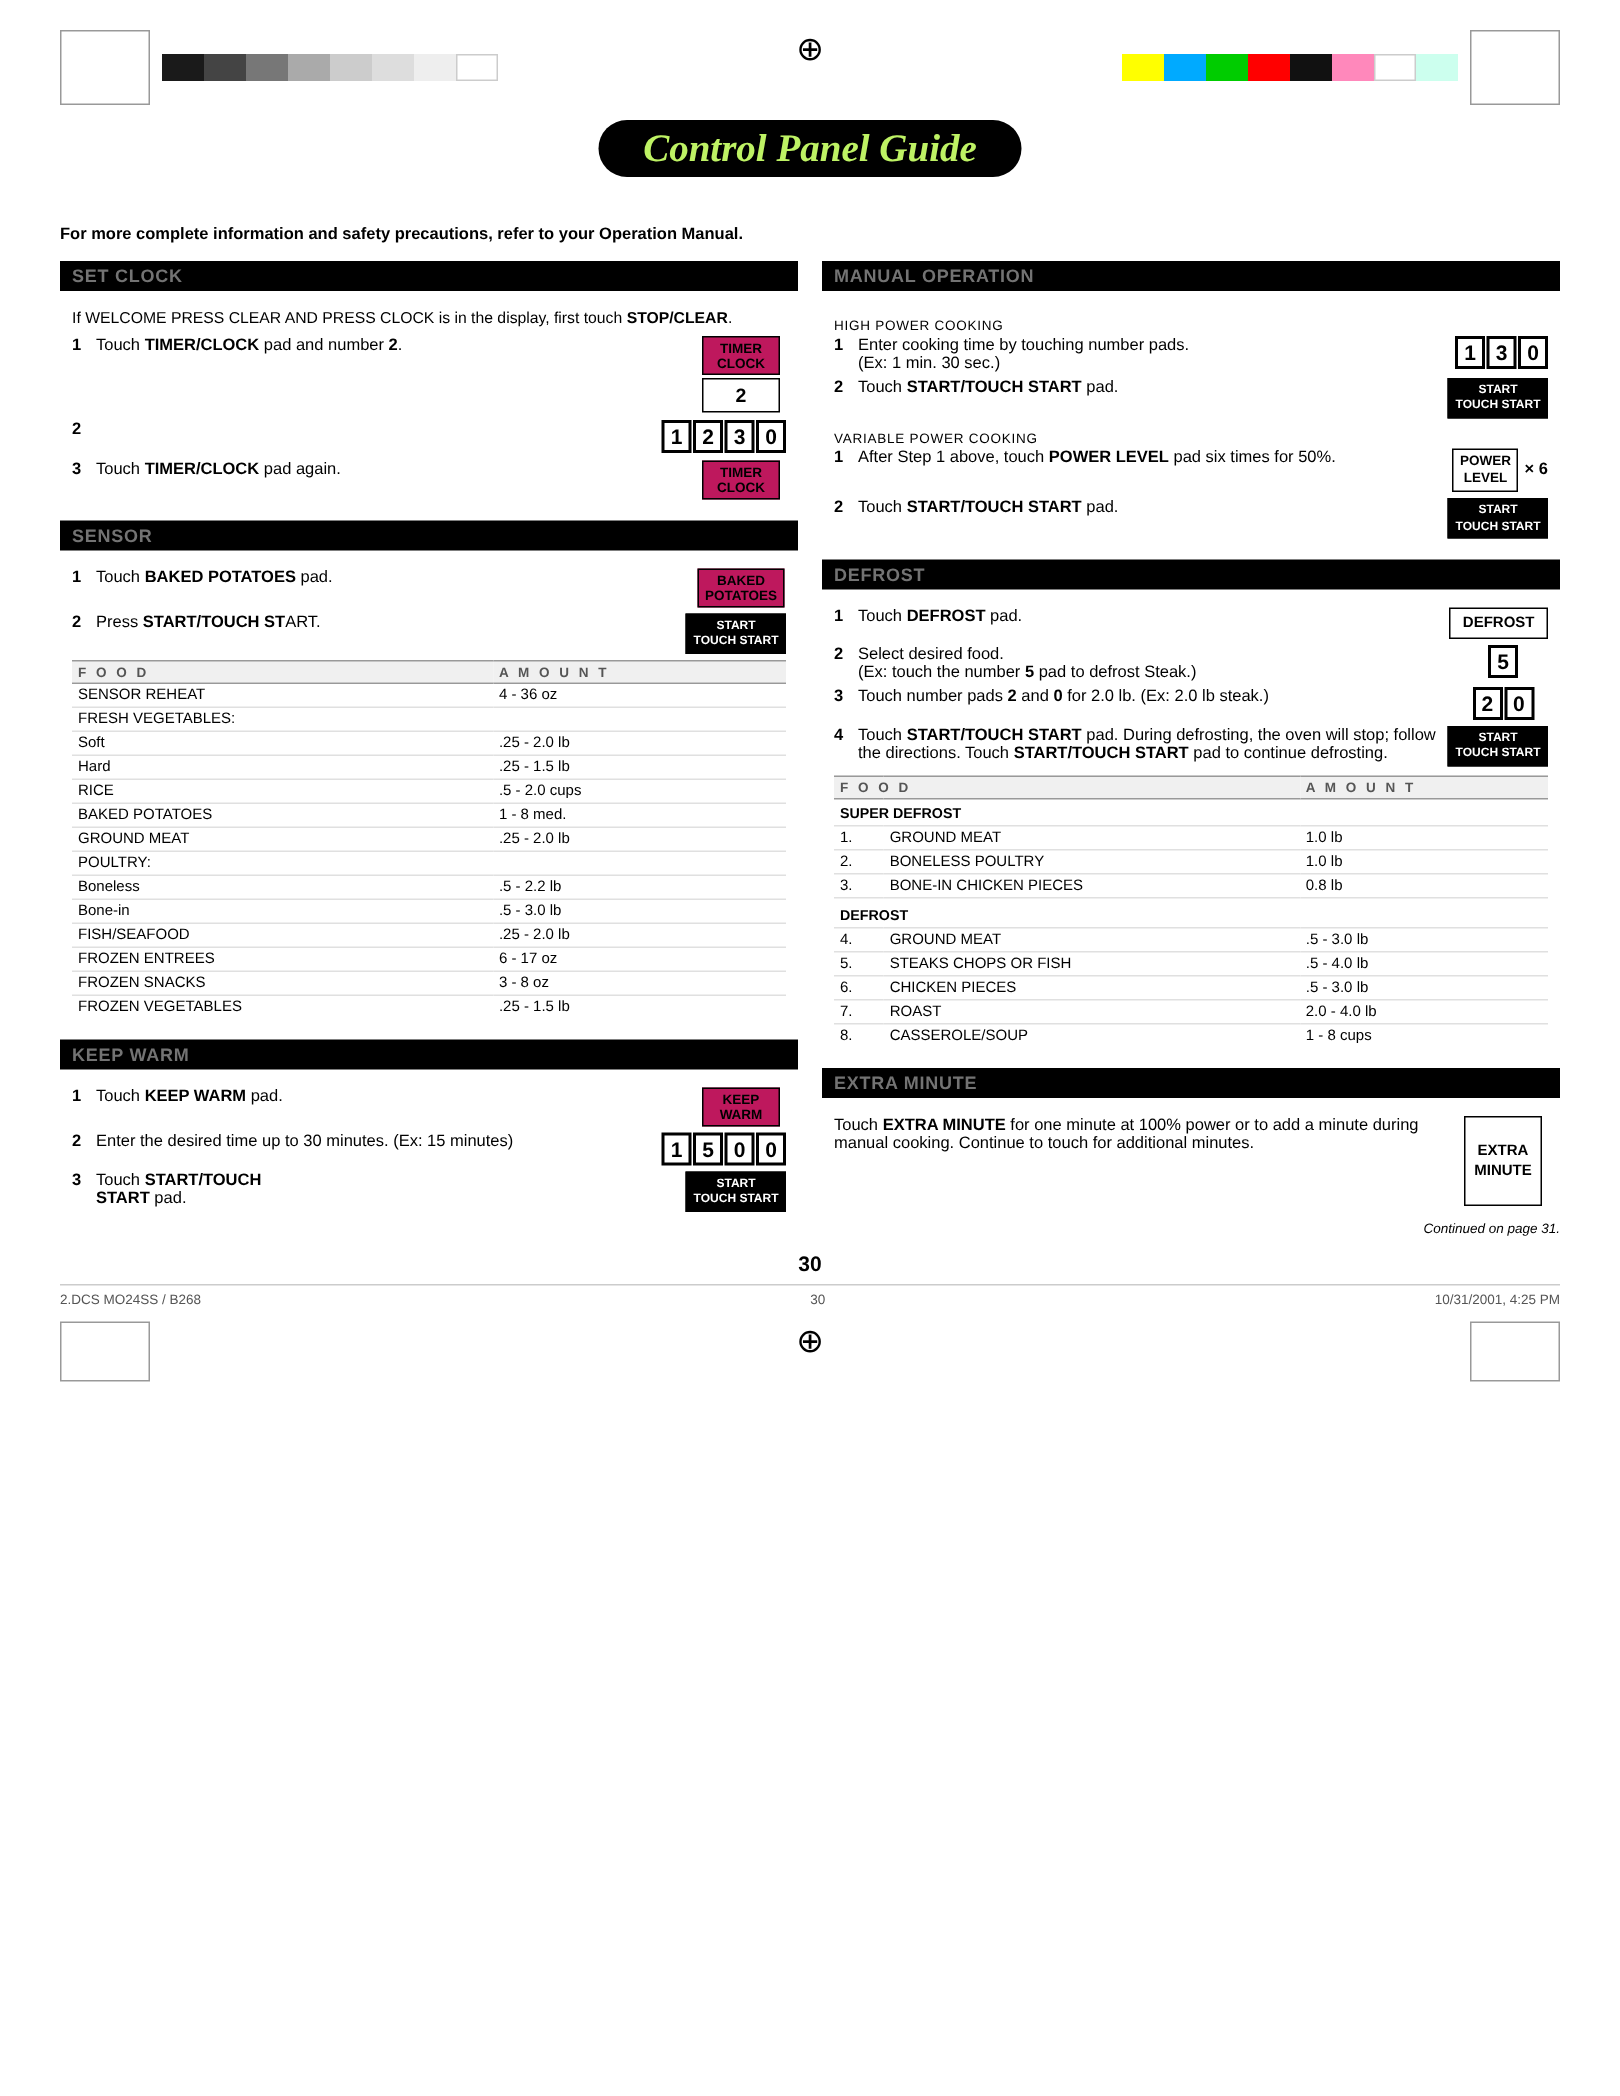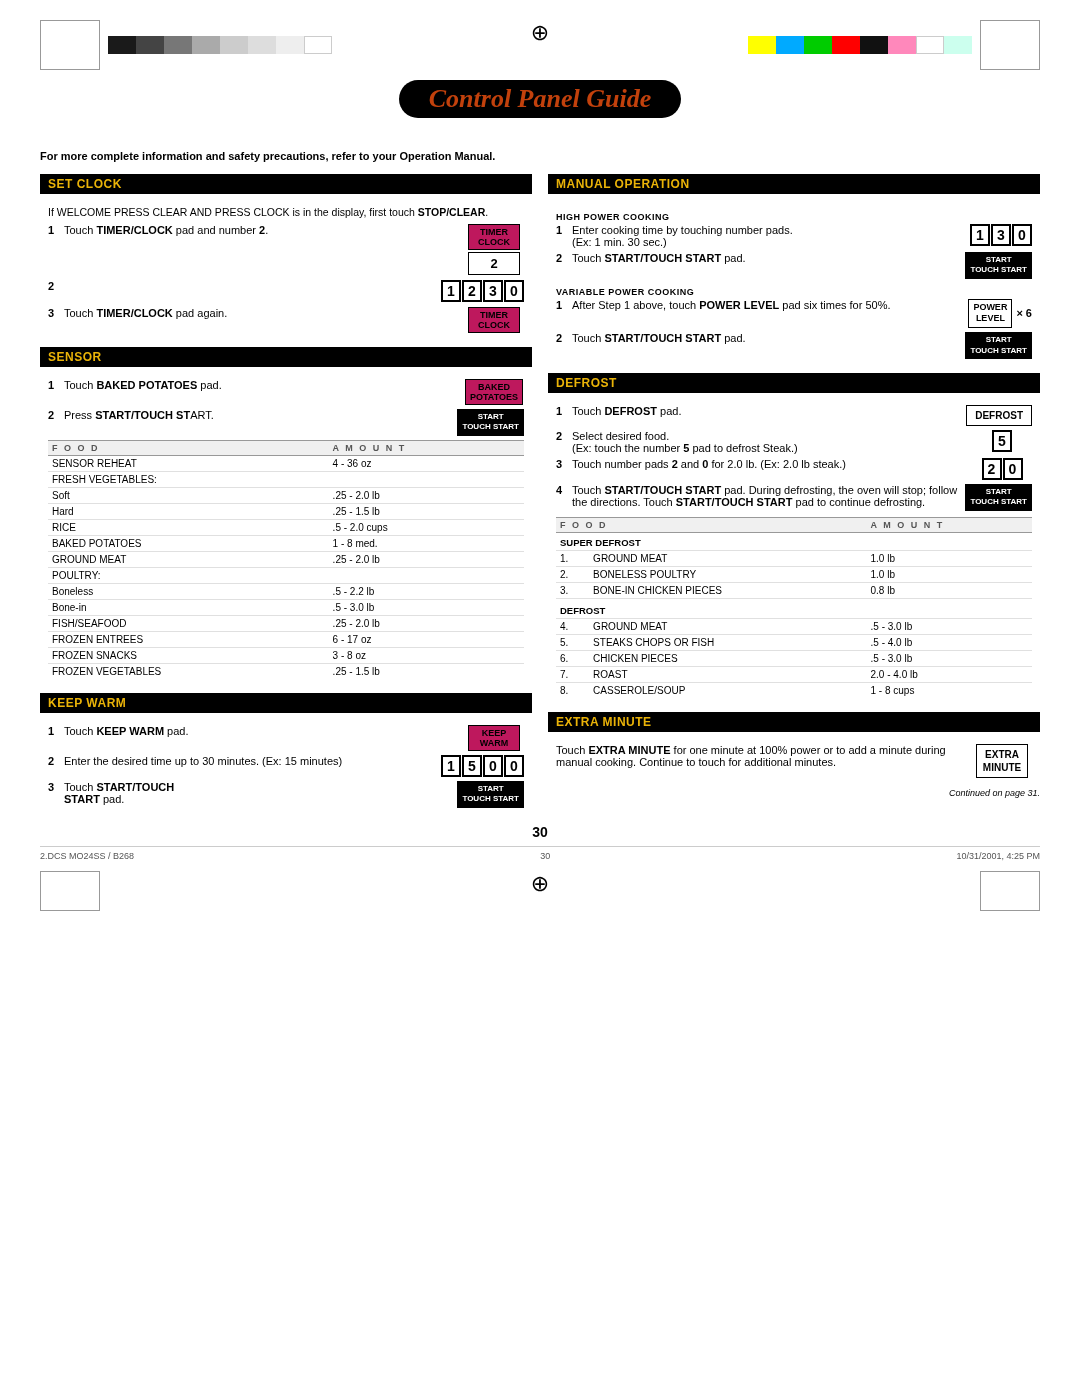--- a/index.html
+++ b/index.html
@@ -32,21 +32,21 @@
     .page-title-container {
       text-align: center;
       margin: 8px 0 14px 0;
     }
     .page-title {
       font-family: 'Times New Roman', Times, serif;
       font-size: 26px;
       font-style: italic;
       font-weight: bold;
       background: #000;
-      color: #c2410c;
+      color: #bef264;
       padding: 4px 30px;
       display: inline-block;
       border-radius: 20px;
     }
 
     .subtitle {
       font-size: 11px;
       font-weight: bold;
       margin-bottom: 12px;
       margin-top: 32px;
@@ -57,21 +57,21 @@
       display: flex;
       gap: 16px;
     }
     .col-left, .col-right {
       flex: 1;
     }
 
     
     .section-header {
       background: #000;
-      color: #eab308;
+      color: #737373;
       font-weight: bold;
       font-size: 12px;
       padding: 3px 8px;
       margin-bottom: 6px;
       text-transform: uppercase;
       letter-spacing: 0.5px;
     }
     .instr-num {
       font-weight: bold;
       min-width: 12px;
@@ -145,41 +145,41 @@
       padding: 4px 8px;
       min-width: 58px;
     }
 
     
     .extra-minute-btn {
       border: 1.5px solid #000;
       font-size: 10px;
       font-weight: bold;
       text-align: center;
-      padding: 3px 6px;
+      padding: 16px 6px;
       min-width: 52px;
       line-height: 1.3;
     }
     .power-box {
       border: 1.5px solid #000;
       font-size: 9px;
       font-weight: bold;
       text-align: center;
       padding: 2px 4px;
       line-height: 1.3;
     }
 
     .times-label {
       font-size: 11px;
       font-weight: bold;
     }
 
     .sub-section-label {
       font-size: 9px;
-      font-weight: bold;
+      font-weight: normal;
       letter-spacing: 0.5px;
       margin-top: 6px;
       margin-bottom: 2px;
     }
 
     .section-inner {
       padding: 6px 8px;
     }
 
     .page-number {

